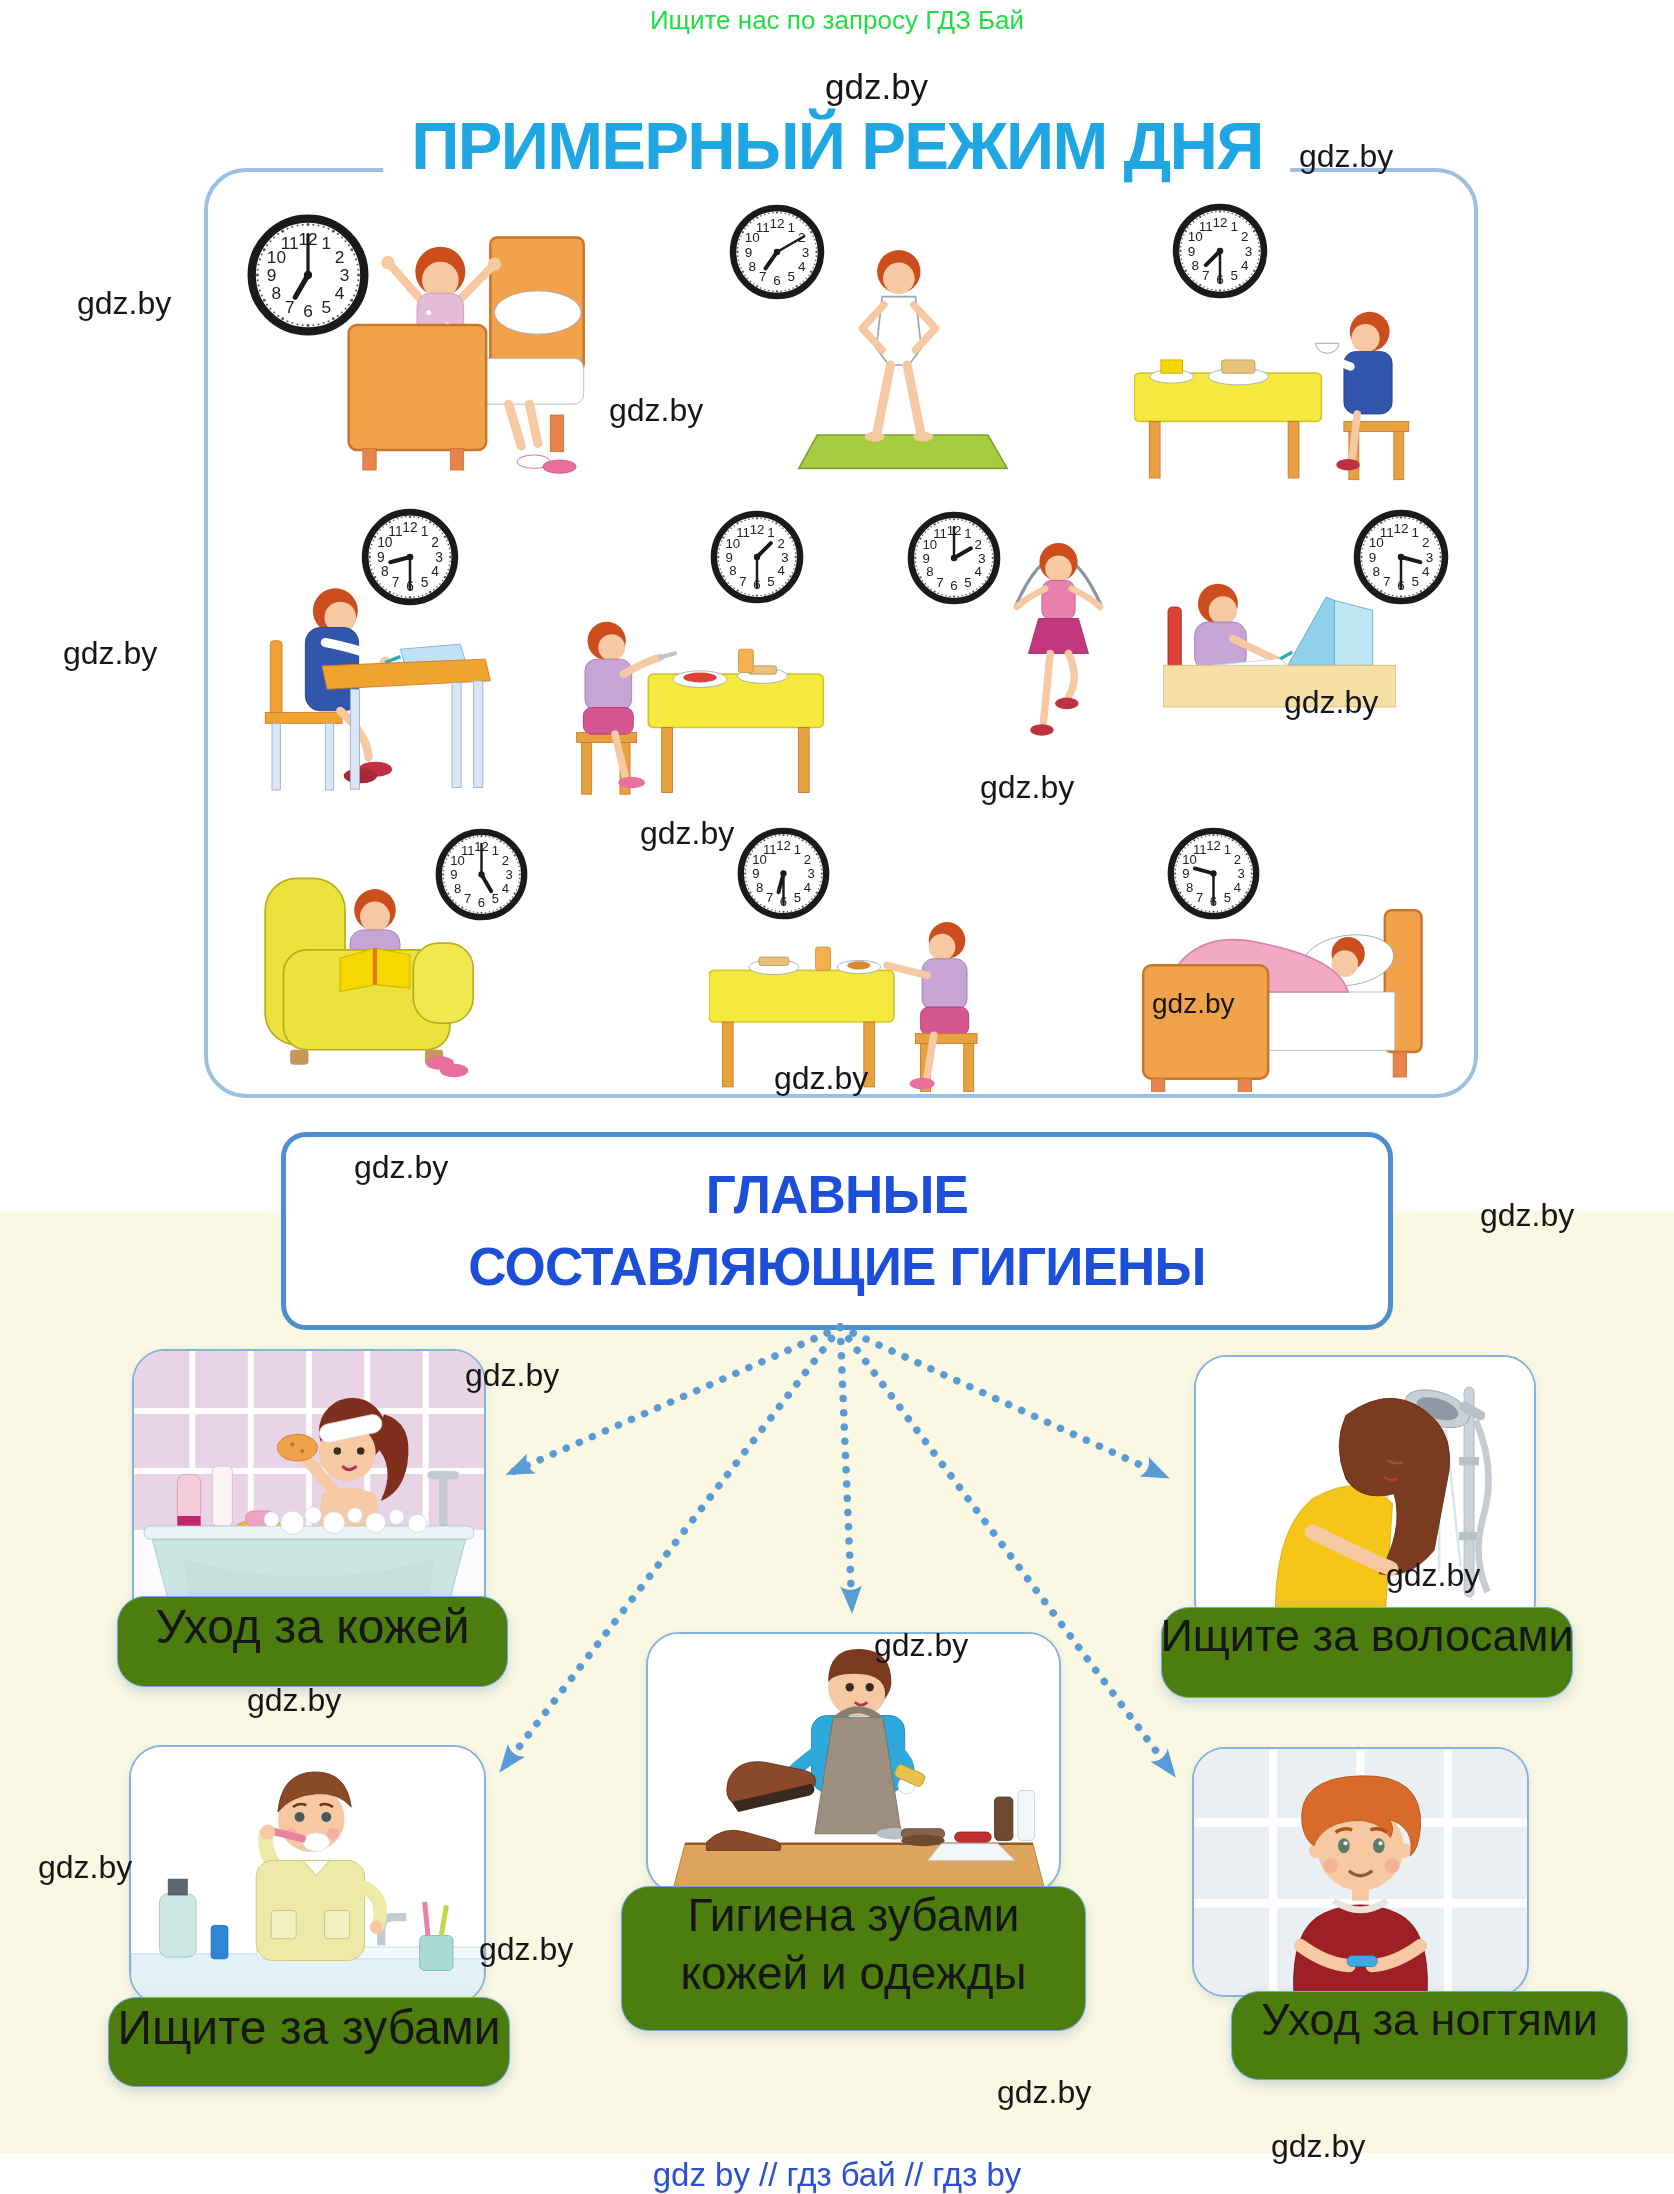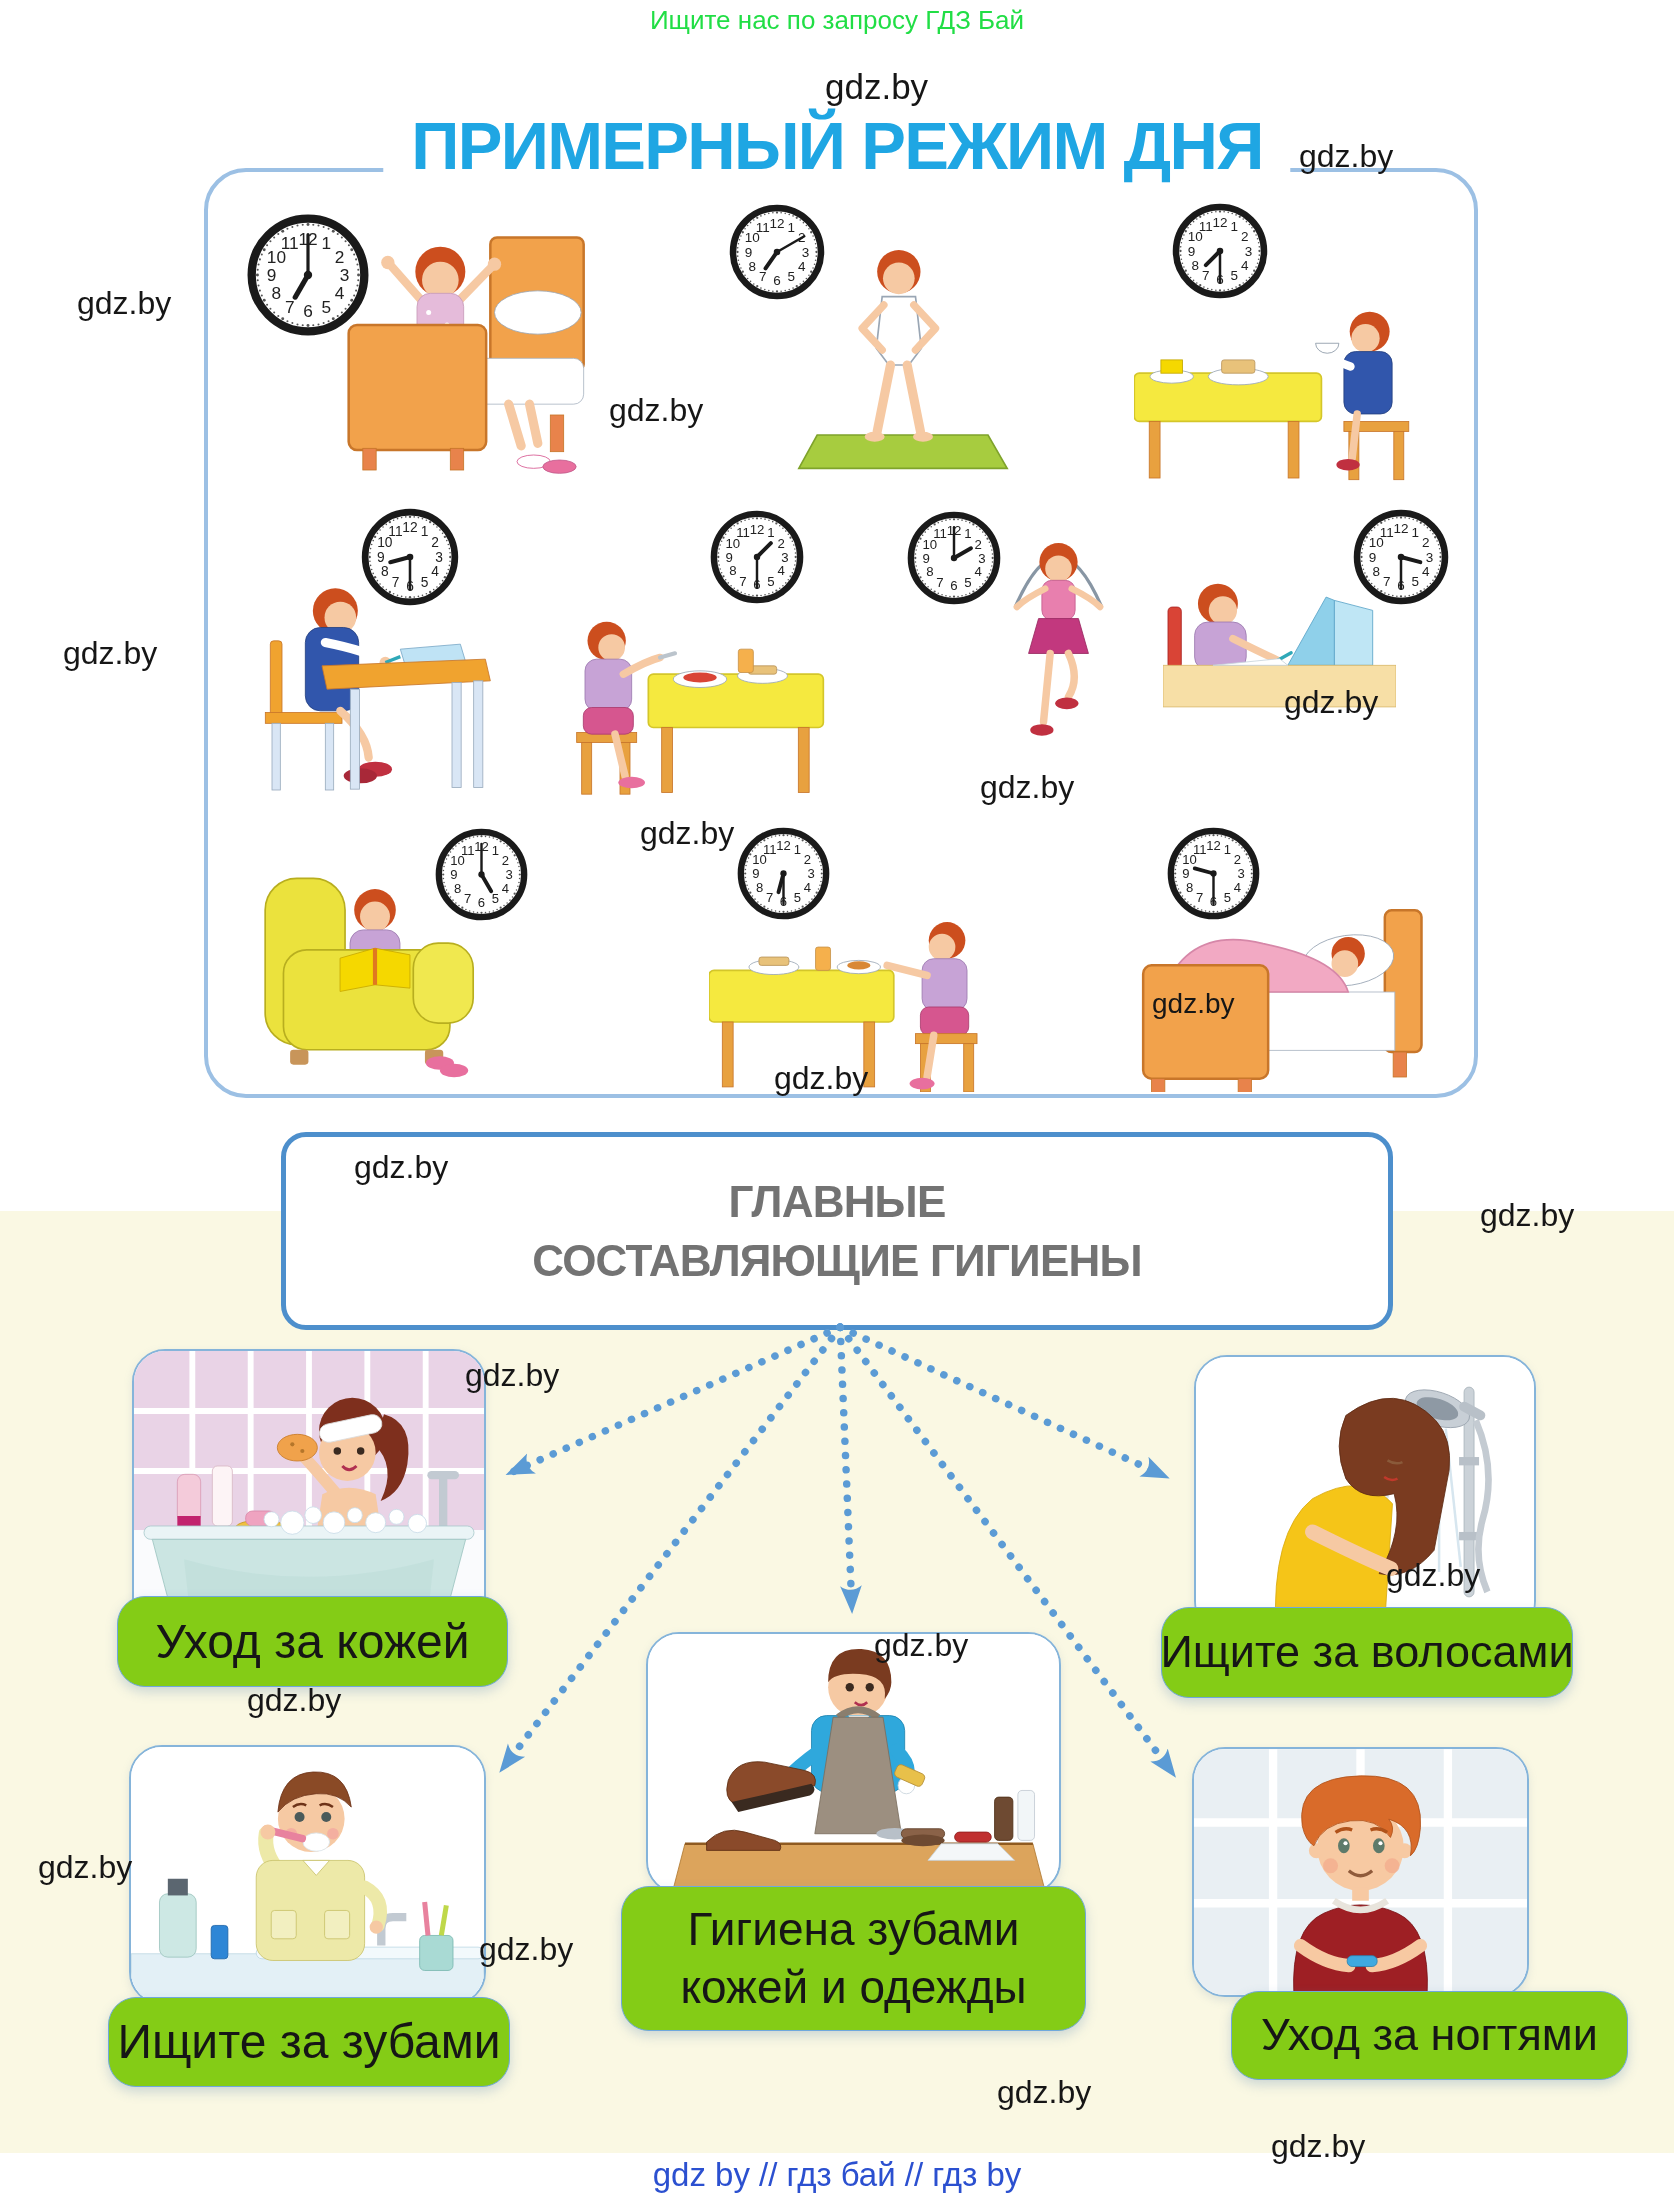--- a/index.html
+++ b/index.html
@@ -12,27 +12,27 @@
         background:#fff;padding:0 28px;font-size:67px;font-weight:bold;color:#1FA6E3;
         letter-spacing:-1.7px;white-space:nowrap;z-index:3;}
   .routine-box{position:absolute;left:204px;top:168px;width:1266px;height:922px;
         border:4.2px solid #9CC0E4;border-radius:42px;background:#fff;z-index:1;}
   .clock{position:absolute;z-index:2;}
   .illus{position:absolute;z-index:2;}
   .cream{position:absolute;left:0;top:1211px;width:100%;height:942px;background:#FAF8E3;z-index:0;}
   .hygiene-box{position:absolute;left:281px;top:1132px;width:1102px;height:188px;
         border:5.8px solid #4D8FCC;border-radius:25px;background:#fff;z-index:2;
         display:flex;flex-direction:column;align-items:center;justify-content:center;}
-  .hygiene-box div{font-size:44px;font-weight:bold;color:#737373;letter-spacing:-0.8px;line-height:1.35;}
+  .hygiene-box div{font-size:53px;font-weight:bold;color:#1d4ed8;letter-spacing:-0.8px;line-height:1.35;}
   .arrows{position:absolute;left:450px;top:1313px;width:767px;height:492px;z-index:3;}
   .img-card{position:absolute;background:#fff;border:2.5px solid #85B4DA;border-radius:33px;
         overflow:hidden;z-index:2;box-shadow:0 3.3px 8.3px rgba(120,150,180,.18);}
   .img-card svg{display:block;width:100%;height:100%;}
-  .label-card{position:absolute;background:#84cc16;border:1.7px solid #6FA8DC;border-radius:28px;
-        z-index:4;display:flex;flex-direction:column;align-items:center;justify-content:center;
+  .label-card{position:absolute;background:#4d7c0f;border:1.7px solid #6FA8DC;border-radius:28px;
+        z-index:4;display:flex;flex-direction:column;align-items:center;
         box-shadow:0 5px 11.7px rgba(100,140,180,.30);}
   .label-card span{font-size:48px;color:#161616;line-height:1.25;white-space:nowrap;}
   .footer{position:absolute;top:2156px;left:0;width:100%;text-align:center;font-size:33px;
         color:#2B50D0;z-index:5;}
 </style>
 </head>
 <body>
 
 <div class="page">
 

